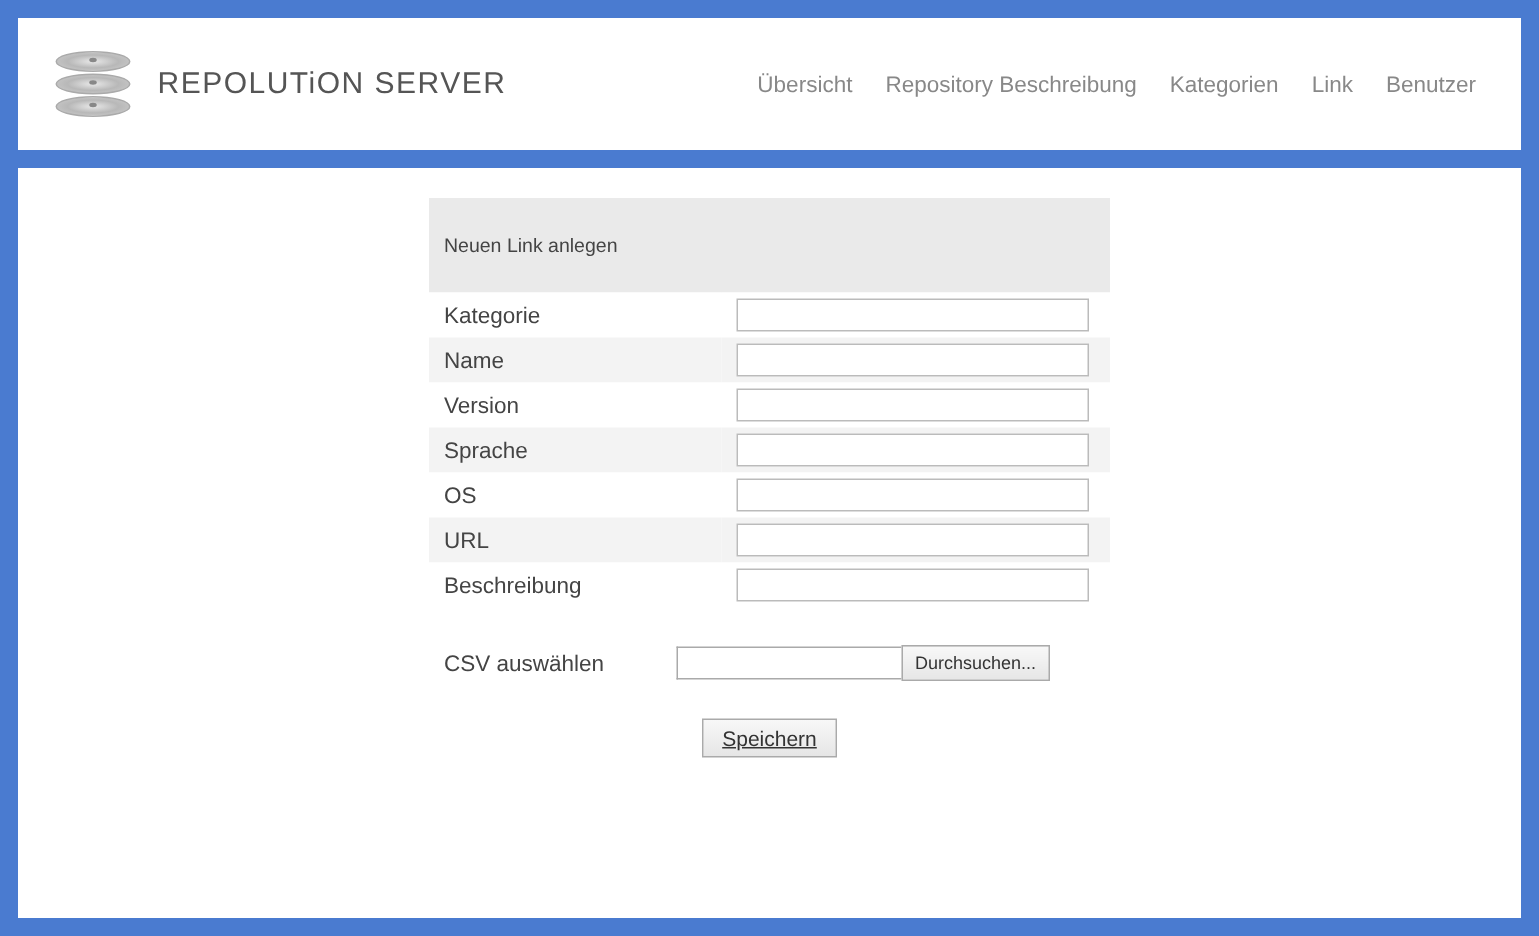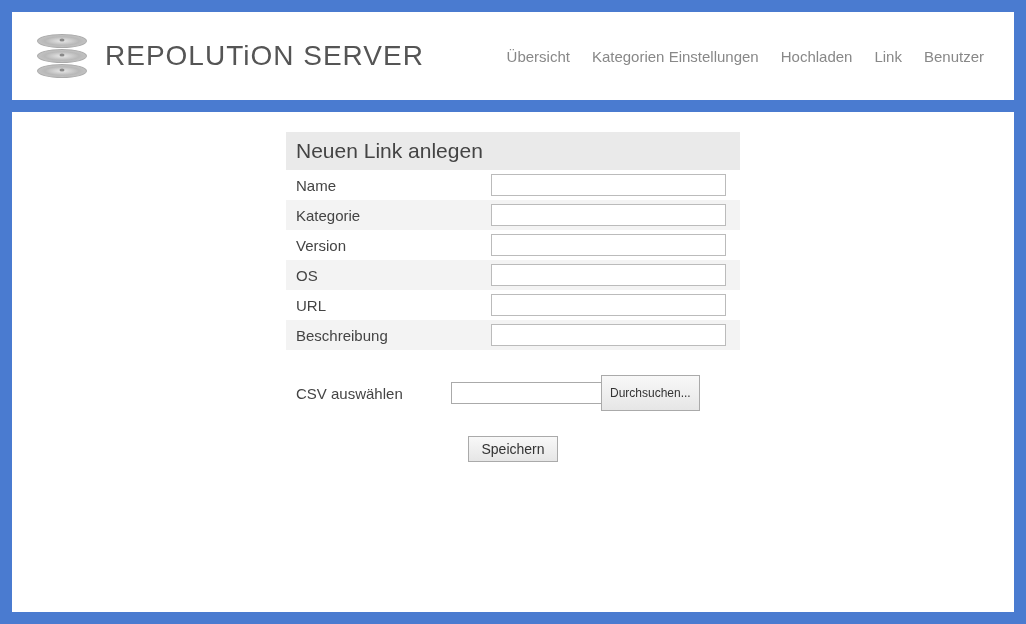--- a/index.html
+++ b/index.html
@@ -44,21 +44,21 @@
       position: absolute;
       top: 40%;
       left: 50%;
       transform: translate(-50%, -50%);
       width: 5px;
       height: 3px;
       background: #888;
       border-radius: 50%;
     }
     .brand {
-      font-size: 28px;
+      font-size: 20px;
       font-weight: 300;
       color: #555;
       letter-spacing: 1px;
     }
     .nav {
       margin-left: auto;
       display: flex;
       gap: 22px;
       align-items: flex-end;
     }
@@ -79,22 +79,22 @@
     .form-wrap {
       width: 454px;
     }
     .section {
       width: 100%;
       border-collapse: collapse;
       margin-bottom: 20px;
     }
     .section-header td {
       background: #eaeaea;
-      padding: 7px 10px;
-      font-size: 21px;
+      padding: 24px 10px;
+      font-size: 13px;
       color: #444;
       font-weight: 300;
     }
     .row td {
       padding: 4px 10px;
       font-size: 15px;
       color: #444;
       font-weight: 300;
     }
     .row:nth-child(even) td { background: #fff; }
@@ -119,80 +119,85 @@
       align-items: center;
     }
     .file-text {
       width: 150px;
       height: 22px;
       border: 1px solid #aaa;
       border-right: none;
       background: #fff;
     }
     .file-btn {
-      height: 36px;
+      height: 24px;
       border: 1px solid #aaa;
       background: linear-gradient(#f8f8f8, #e6e6e6);
       font-size: 12px;
       padding: 0 8px;
       cursor: pointer;
       color: #333;
     }
     .submit-wrap {
       text-align: center;
       margin-top: 18px;
     }
     .submit-btn {
       border: 1px solid #aaa;
       background: linear-gradient(#f8f8f8, #e6e6e6);
       font-size: 14px;
       padding: 4px 12px;
       cursor: pointer;
       color: #333;
+      text-decoration: underline;
     }
   </style>
 </head>
 <body>
 
 <div class="header">
   <div class="logo">
     <div class="logo-icon">
       <div class="disk"></div>
       <div class="disk"></div>
       <div class="disk"></div>
     </div>
     <div class="brand">REPOLUTiON SERVER</div>
   </div>
   <nav class="nav">
     <a>Übersicht</a>
-    <a>Kategorien Einstellungen</a>
-    <a>Hochladen</a>
+    <a>Repository Beschreibung</a>
+    <a>Kategorien</a>
     <a>Link</a>
     <a>Benutzer</a>
   </nav>
 </div>
 
 <div class="content">
   <div class="form-wrap">
 
     <table class="section">
       <tbody>
           <tr class="section-header">
         <td colspan="2">Neuen Link anlegen</td>
       </tr>
       <tr class="row">
+        <td class="label-cell">Kategorie</td>
+        <td class="input-cell"><input type="text" value="" style=""></td>
+      </tr>
+      <tr class="row">
         <td class="label-cell">Name</td>
         <td class="input-cell"><input type="text" value="" style=""></td>
       </tr>
       <tr class="row">
-        <td class="label-cell">Kategorie</td>
-        <td class="input-cell"><input type="text" value="" style=""></td>
-      </tr>
-      <tr class="row">
         <td class="label-cell">Version</td>
+        <td class="input-cell"><input type="text" value="" style=""></td>
+      </tr>
+      <tr class="row">
+        <td class="label-cell">Sprache</td>
         <td class="input-cell"><input type="text" value="" style=""></td>
       </tr>
       <tr class="row">
         <td class="label-cell">OS</td>
         <td class="input-cell"><input type="text" value="" style=""></td>
       </tr>
       <tr class="row">
         <td class="label-cell">URL</td>
         <td class="input-cell"><input type="text" value="" style=""></td>
       </tr>

